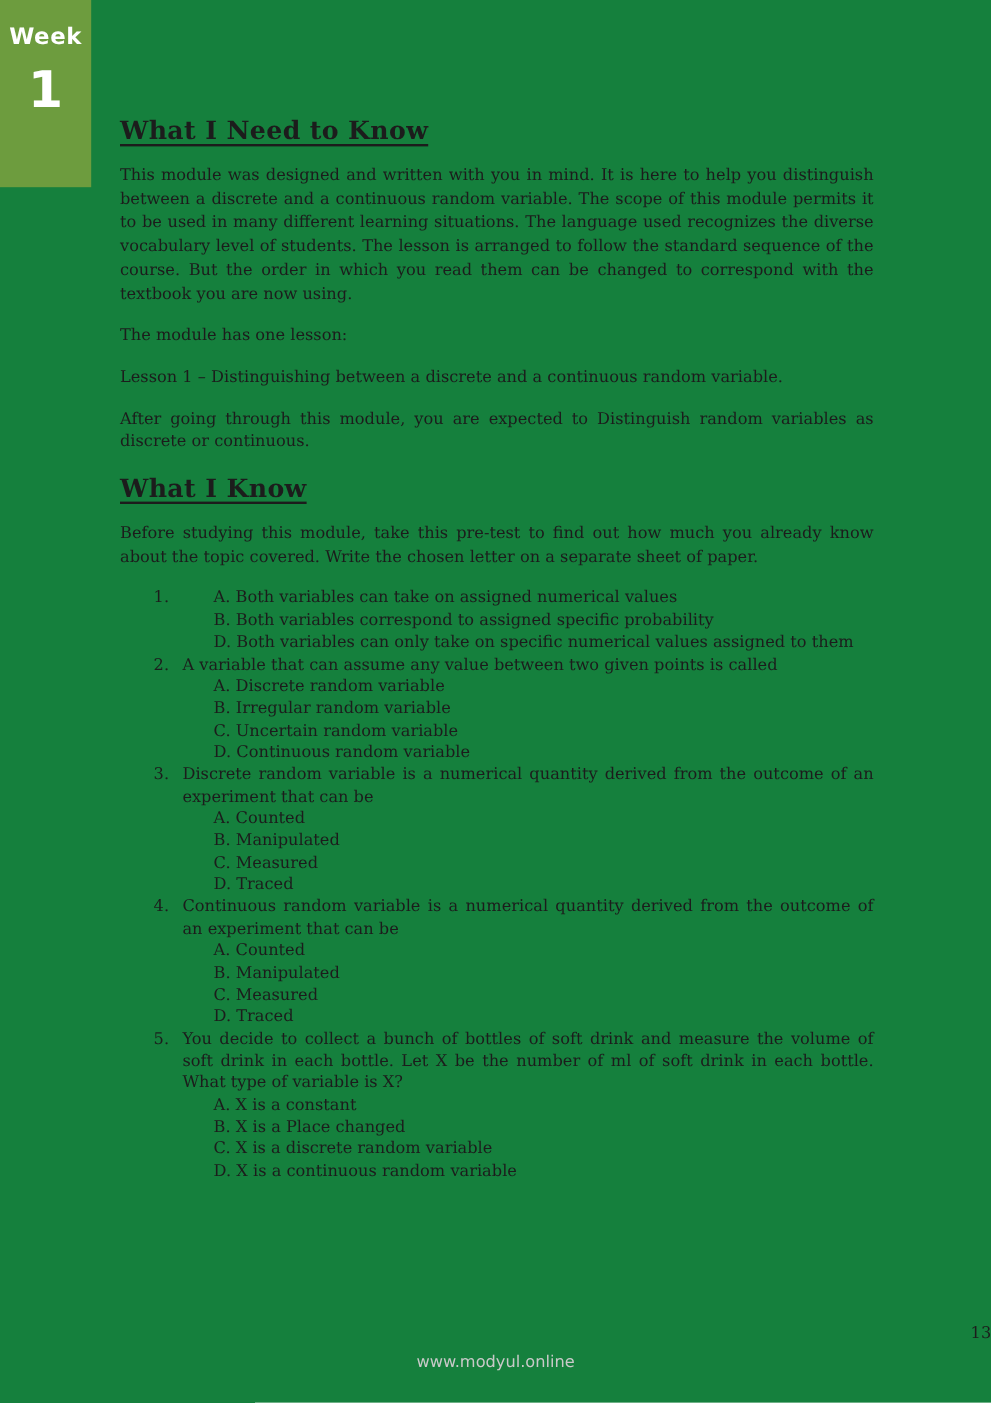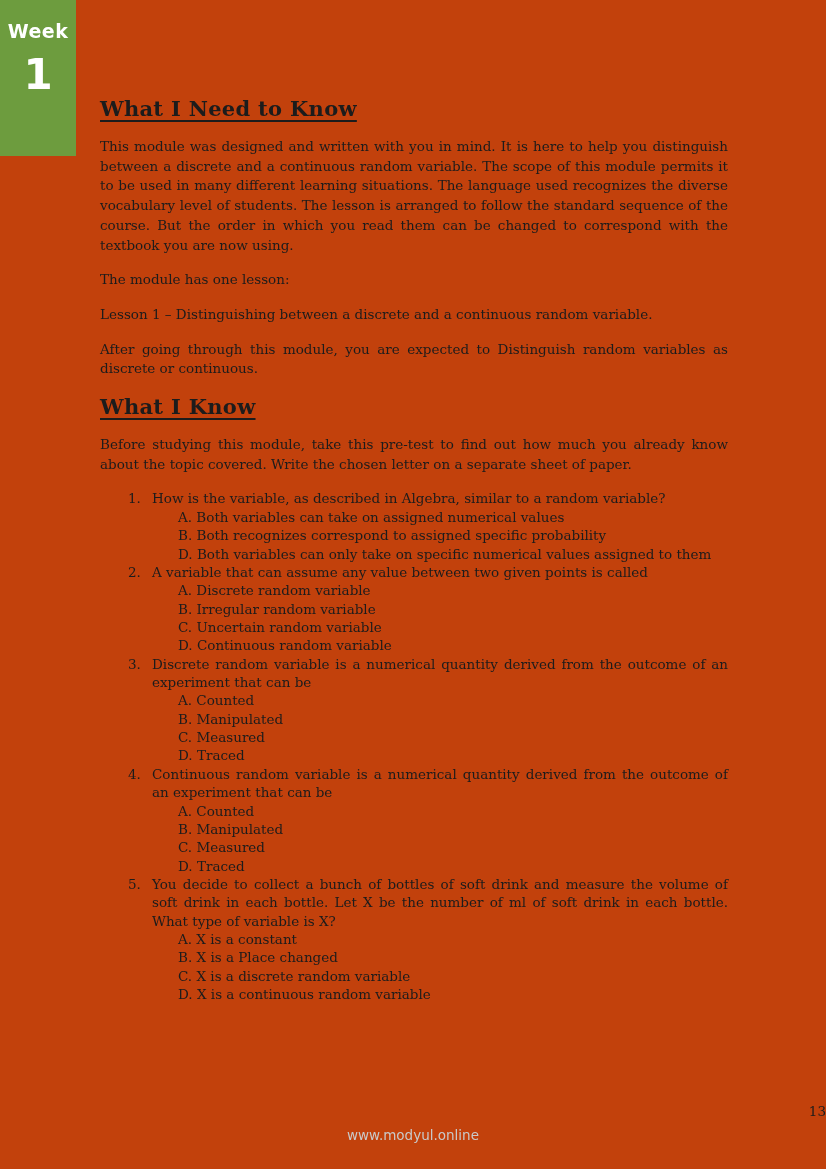--- a/index.html
+++ b/index.html
@@ -1,20 +1,20 @@
 <!DOCTYPE html>
 <html><head>
 <meta charset="utf-8">
 <style>
   html, body { margin:0; padding:0; background:#ffffff; }
   .page {
     position: relative;
     width: 826px;
     height: 1169px;
-    background: #c2410c;
+    background: #15803d;
     font-family: "DejaVu Serif", serif;
     color: #1c1c1c;
     overflow: hidden;
   }
   .week-tab {
     position: absolute;
     left: 0; top: 0;
     width: 76px; height: 156px;
     background: #6d9c3e;
     color: #ffffff;
@@ -112,23 +112,22 @@
 
     <h1 class="section-title second">What I Know</h1>
 
     <p class="body-text">Before studying this module, take this pre-test to find out how much you already know about the topic covered. Write the chosen letter on a separate sheet of paper.</p>
 
     <div class="quiz">
 
       <div class="question">
         <div class="q-num">1.</div>
         <div class="q-body">
-          <div class="q-text">How is the variable, as described in Algebra, similar to a random variable?</div>
           <div class="option">A. Both variables can take on assigned numerical values</div>
-          <div class="option">B. Both recognizes correspond to assigned specific probability</div>
+          <div class="option">B. Both variables correspond to assigned specific probability</div>
           <div class="option">D. Both variables can only take on specific numerical values assigned to them</div>
         </div>
       </div>
 
       <div class="question">
         <div class="q-num">2.</div>
         <div class="q-body">
           <div class="q-text">A variable that can assume any value between two given points is called</div>
           <div class="option">A. Discrete random variable</div>
           <div class="option">B. Irregular random variable</div>

